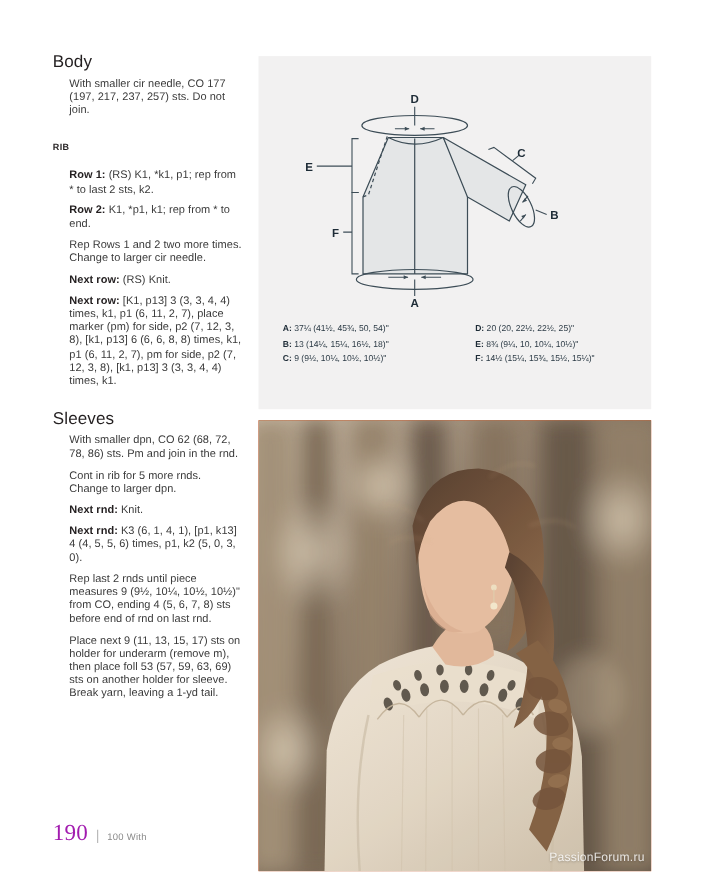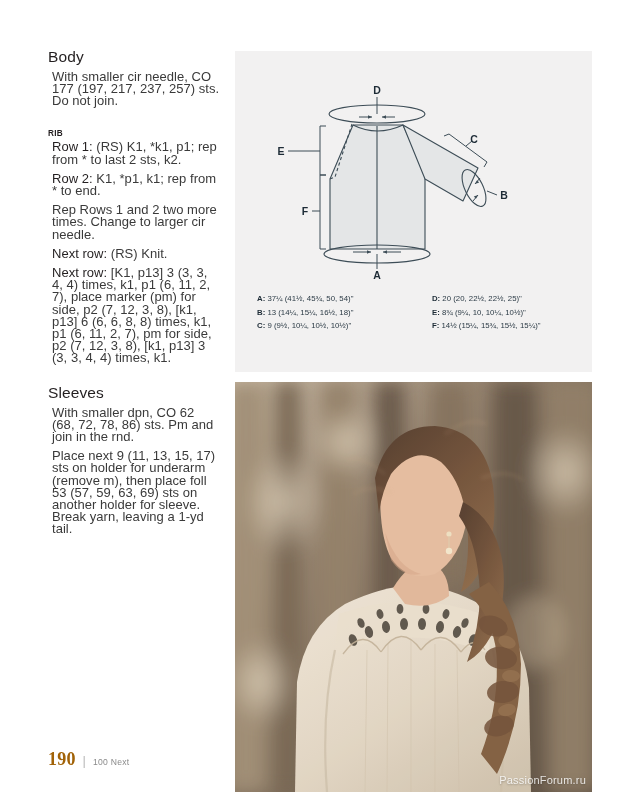--- a/index.html
+++ b/index.html
@@ -34,32 +34,32 @@
     color: #231f20;
     margin: 0 0 6px 0;
     line-height: 1.1;
   }
   .sec-head.sleeves { margin-top: 1px; }
   .sub-head {
     font-size: 8.2px;
     font-weight: bold;
     letter-spacing: 0.3px;
     color: #231f20;
-    margin: 10px 0 2px 0;
+    margin: 10px 0 15px 0;
     line-height: 1.3;
   }
   p.body-p {
-    font-size: 13px;
+    font-size: 10px;
     line-height: 12.2px;
-    margin: 0 0 7px 4px;
+    margin: 0 0 7px 15px;
     color: #3a3a3a;
     letter-spacing: 0.03px;
   }
   .lbl {
-    font-weight: normal;
+    font-weight: bold;
     color: #231f20;
   }
   .spacer-sm { height: 4px; }
   .spacer-md { height: 11px; }
 
   
   .schematic {
     position: absolute;
     left: 235px;
     top: 51px;
@@ -129,23 +129,23 @@
   .footer {
     position: absolute;
     left: 48px;
     bottom: 30px;
     display: flex;
     align-items: baseline;
     gap: 7px;
   }
   .folio {
     font-family: "Liberation Serif", serif;
-    font-weight: bold;
-    font-size: 18px;
-    color: #a16207;
+    font-weight: normal;
+    font-size: 21px;
+    color: #a21caf;
     letter-spacing: 0.2px;
   }
   .folio-sep {
     color: #b9b9b9;
     font-size: 13px;
     font-weight: 300;
   }
   .folio-title {
     font-size: 8.6px;
     color: #8a8a8a;
@@ -178,23 +178,27 @@
     <p class="body-p"><span class="lbl">Next row:</span><span> [K1, p13] 3 (3, 3, 4, 4) times, k1, p1 (6, 11, 2, 7), place marker (pm) for side, p2 (7, 12, 3, 8), [k1, p13] 6 (6, 6, 8, 8) times, k1, p1 (6, 11, 2, 7), pm for side, p2 (7, 12, 3, 8), [k1, p13] 3 (3, 3, 4, 4) times, k1.</span></p>
 
 
     <div class="spacer-md"></div>
 
     <h2 class="sec-head sleeves">Sleeves</h2>
 
     <p class="body-p">With smaller dpn, CO 62 (68, 72, 78, 86) sts. Pm and join in the rnd.</p>
 
 
-
-
-
+    <p class="body-p">Cont in rib for 5 more rnds. Change to larger dpn.</p>
+
+    <p class="body-p"><span class="lbl">Next rnd:</span><span> Knit.</span></p>
+
+    <p class="body-p"><span class="lbl">Next rnd:</span><span> K3 (6, 1, 4, 1), [p1, k13] 4 (4, 5, 5, 6) times, p1, k2 (5, 0, 3, 0).</span></p>
+
+    <p class="body-p">Rep last 2 rnds until piece measures 9 (9½, 10¼, 10½, 10½)" from CO, ending 4 (5, 6, 7, 8) sts before end of rnd on last rnd.</p>
 
     <p class="body-p">Place next 9 (11, 13, 15, 17) sts on holder for underarm (remove m), then place foll 53 (57, 59, 63, 69) sts on another holder for sleeve. Break yarn, leaving a 1-yd tail.</p>
   </div>
 
   <div class="schematic">
 
     <div class="diagram-area">
       <svg width="357" height="240" viewBox="0 0 357 240" xmlns="http://www.w3.org/2000/svg">
 
         <g fill="#e4e6e7" stroke="#3d4d57" stroke-width="1.1" stroke-linejoin="round">
@@ -402,16 +406,16 @@
       </g>
 
       <rect width="357" height="410" fill="#d9c6a8" opacity="0.1"></rect>
     </svg>
     <div class="watermark">PassionForum.ru</div>
   </div>
 
   <div class="footer">
     <span class="folio">190</span>
     <span class="folio-sep">|</span>
-    <span class="folio-title">100 Next</span>
+    <span class="folio-title">100 With</span>
   </div>
 
 </div>
 
 </body></html>

